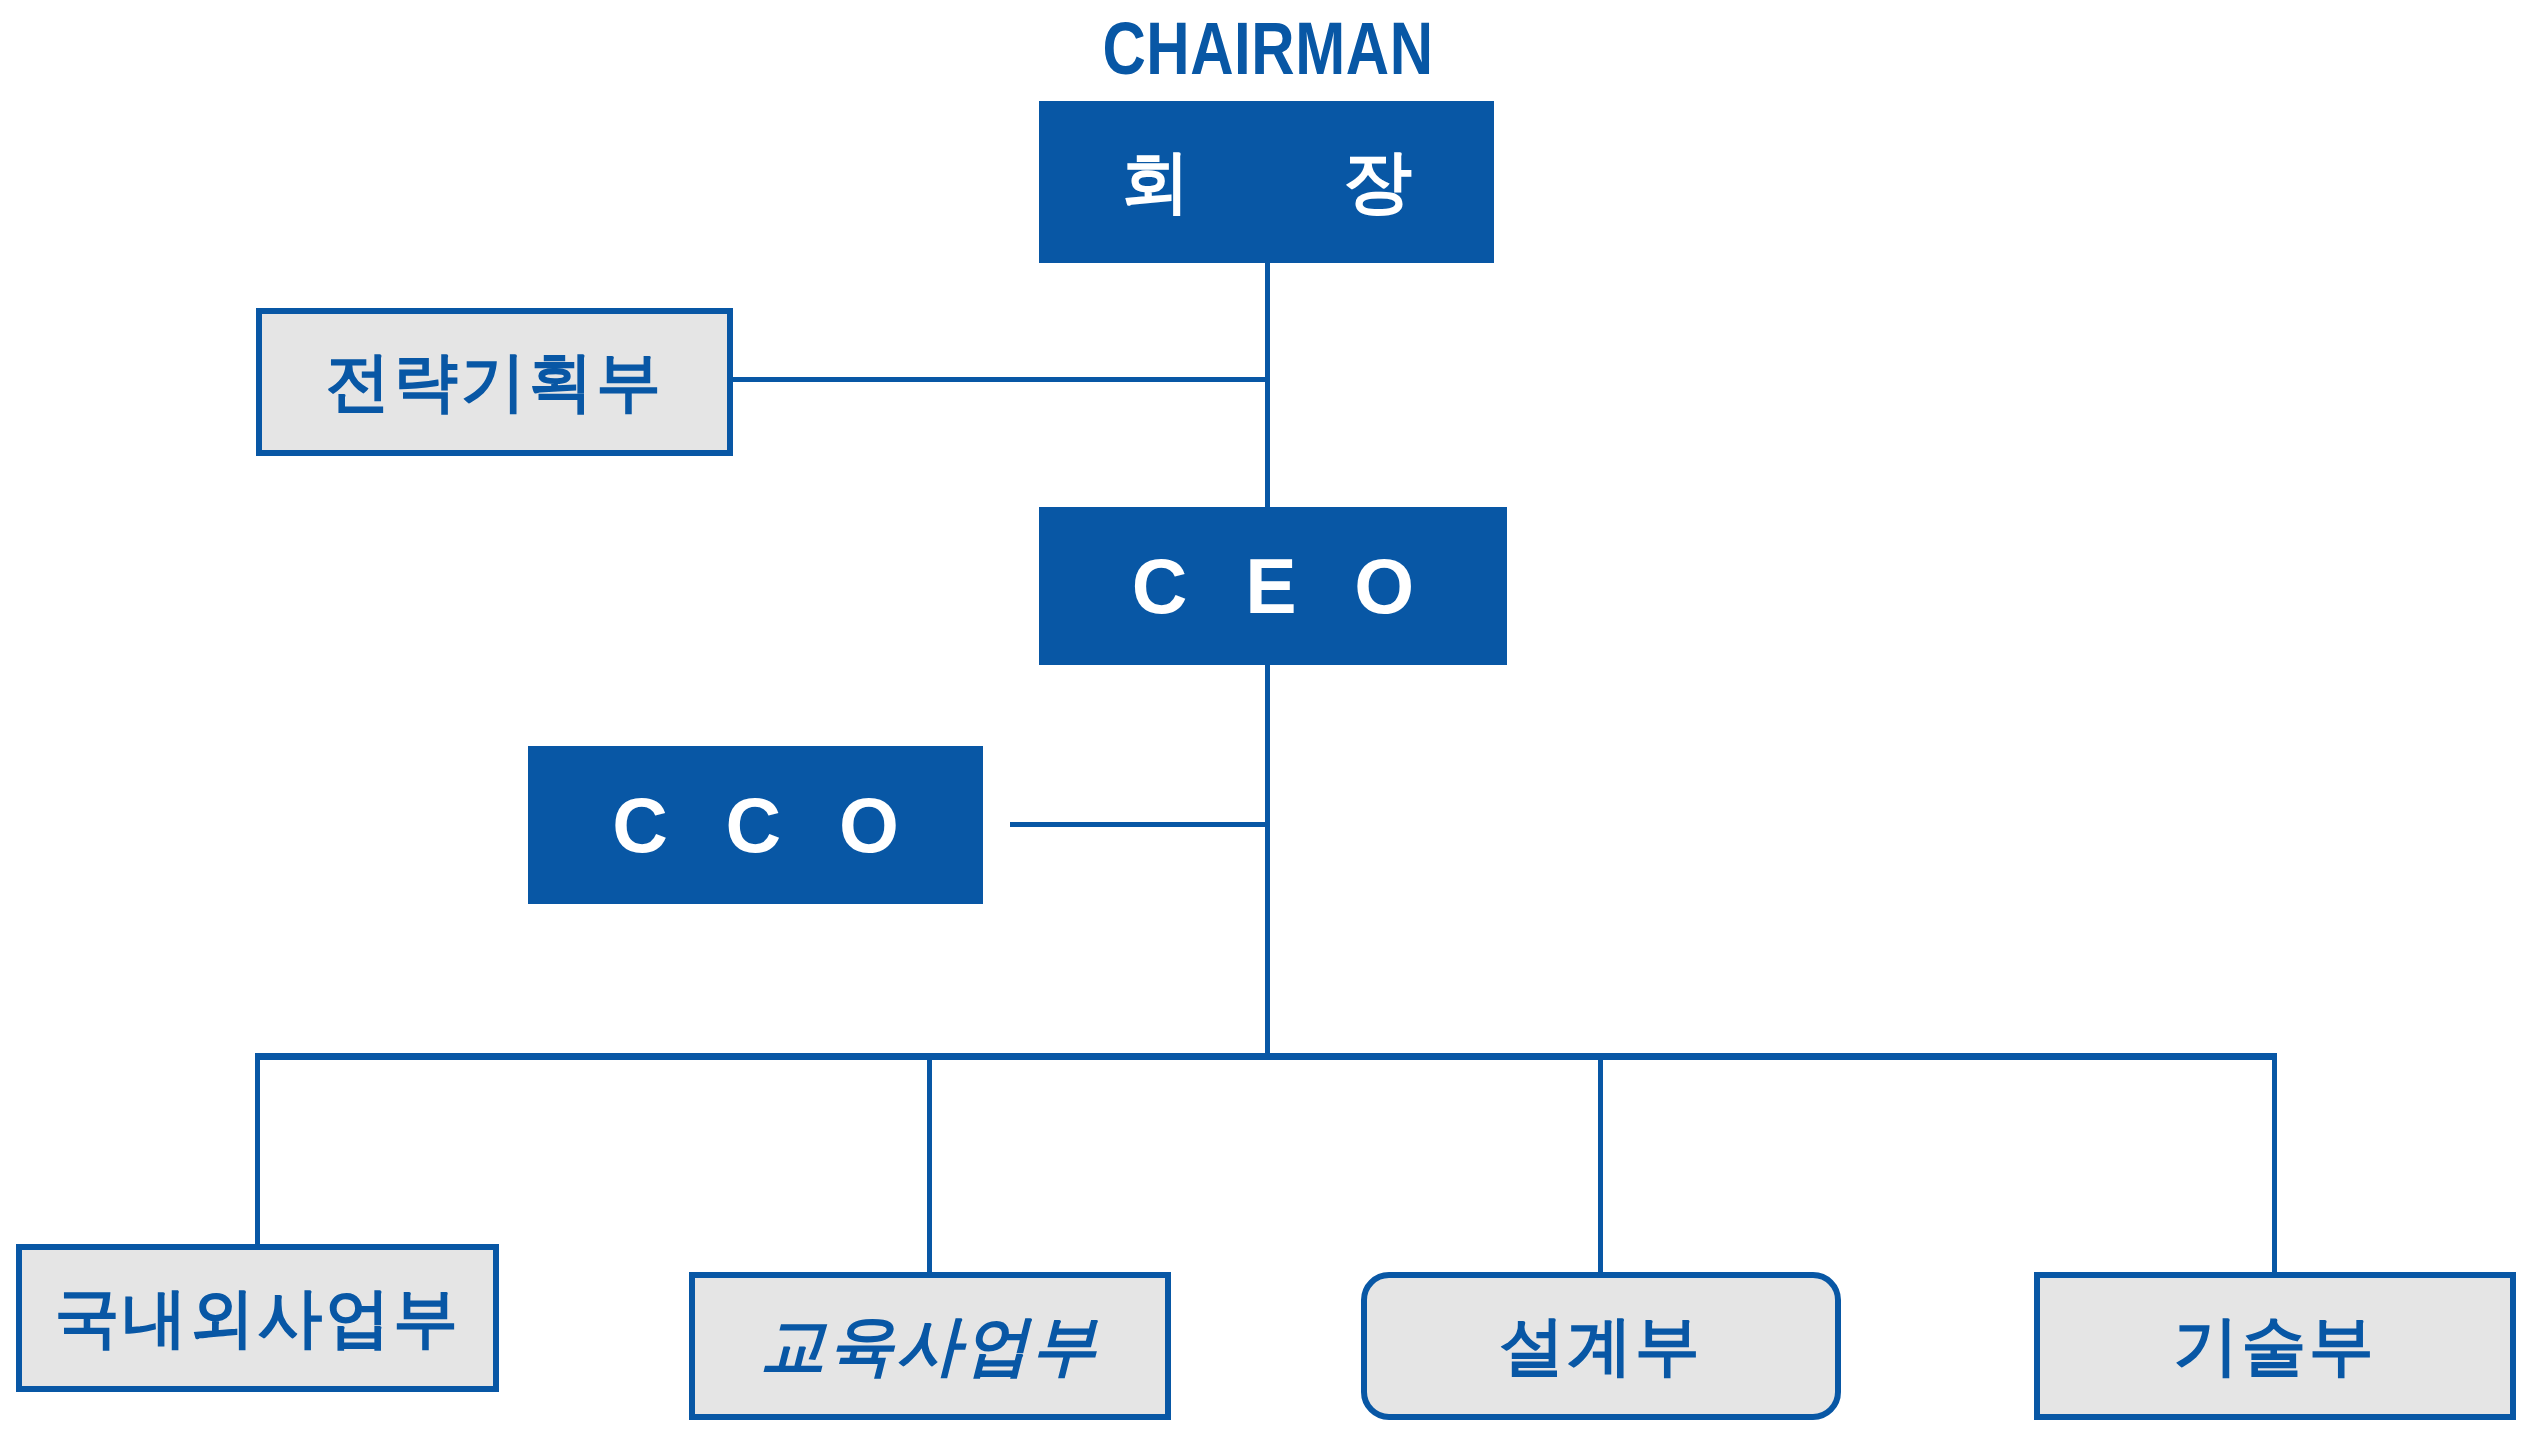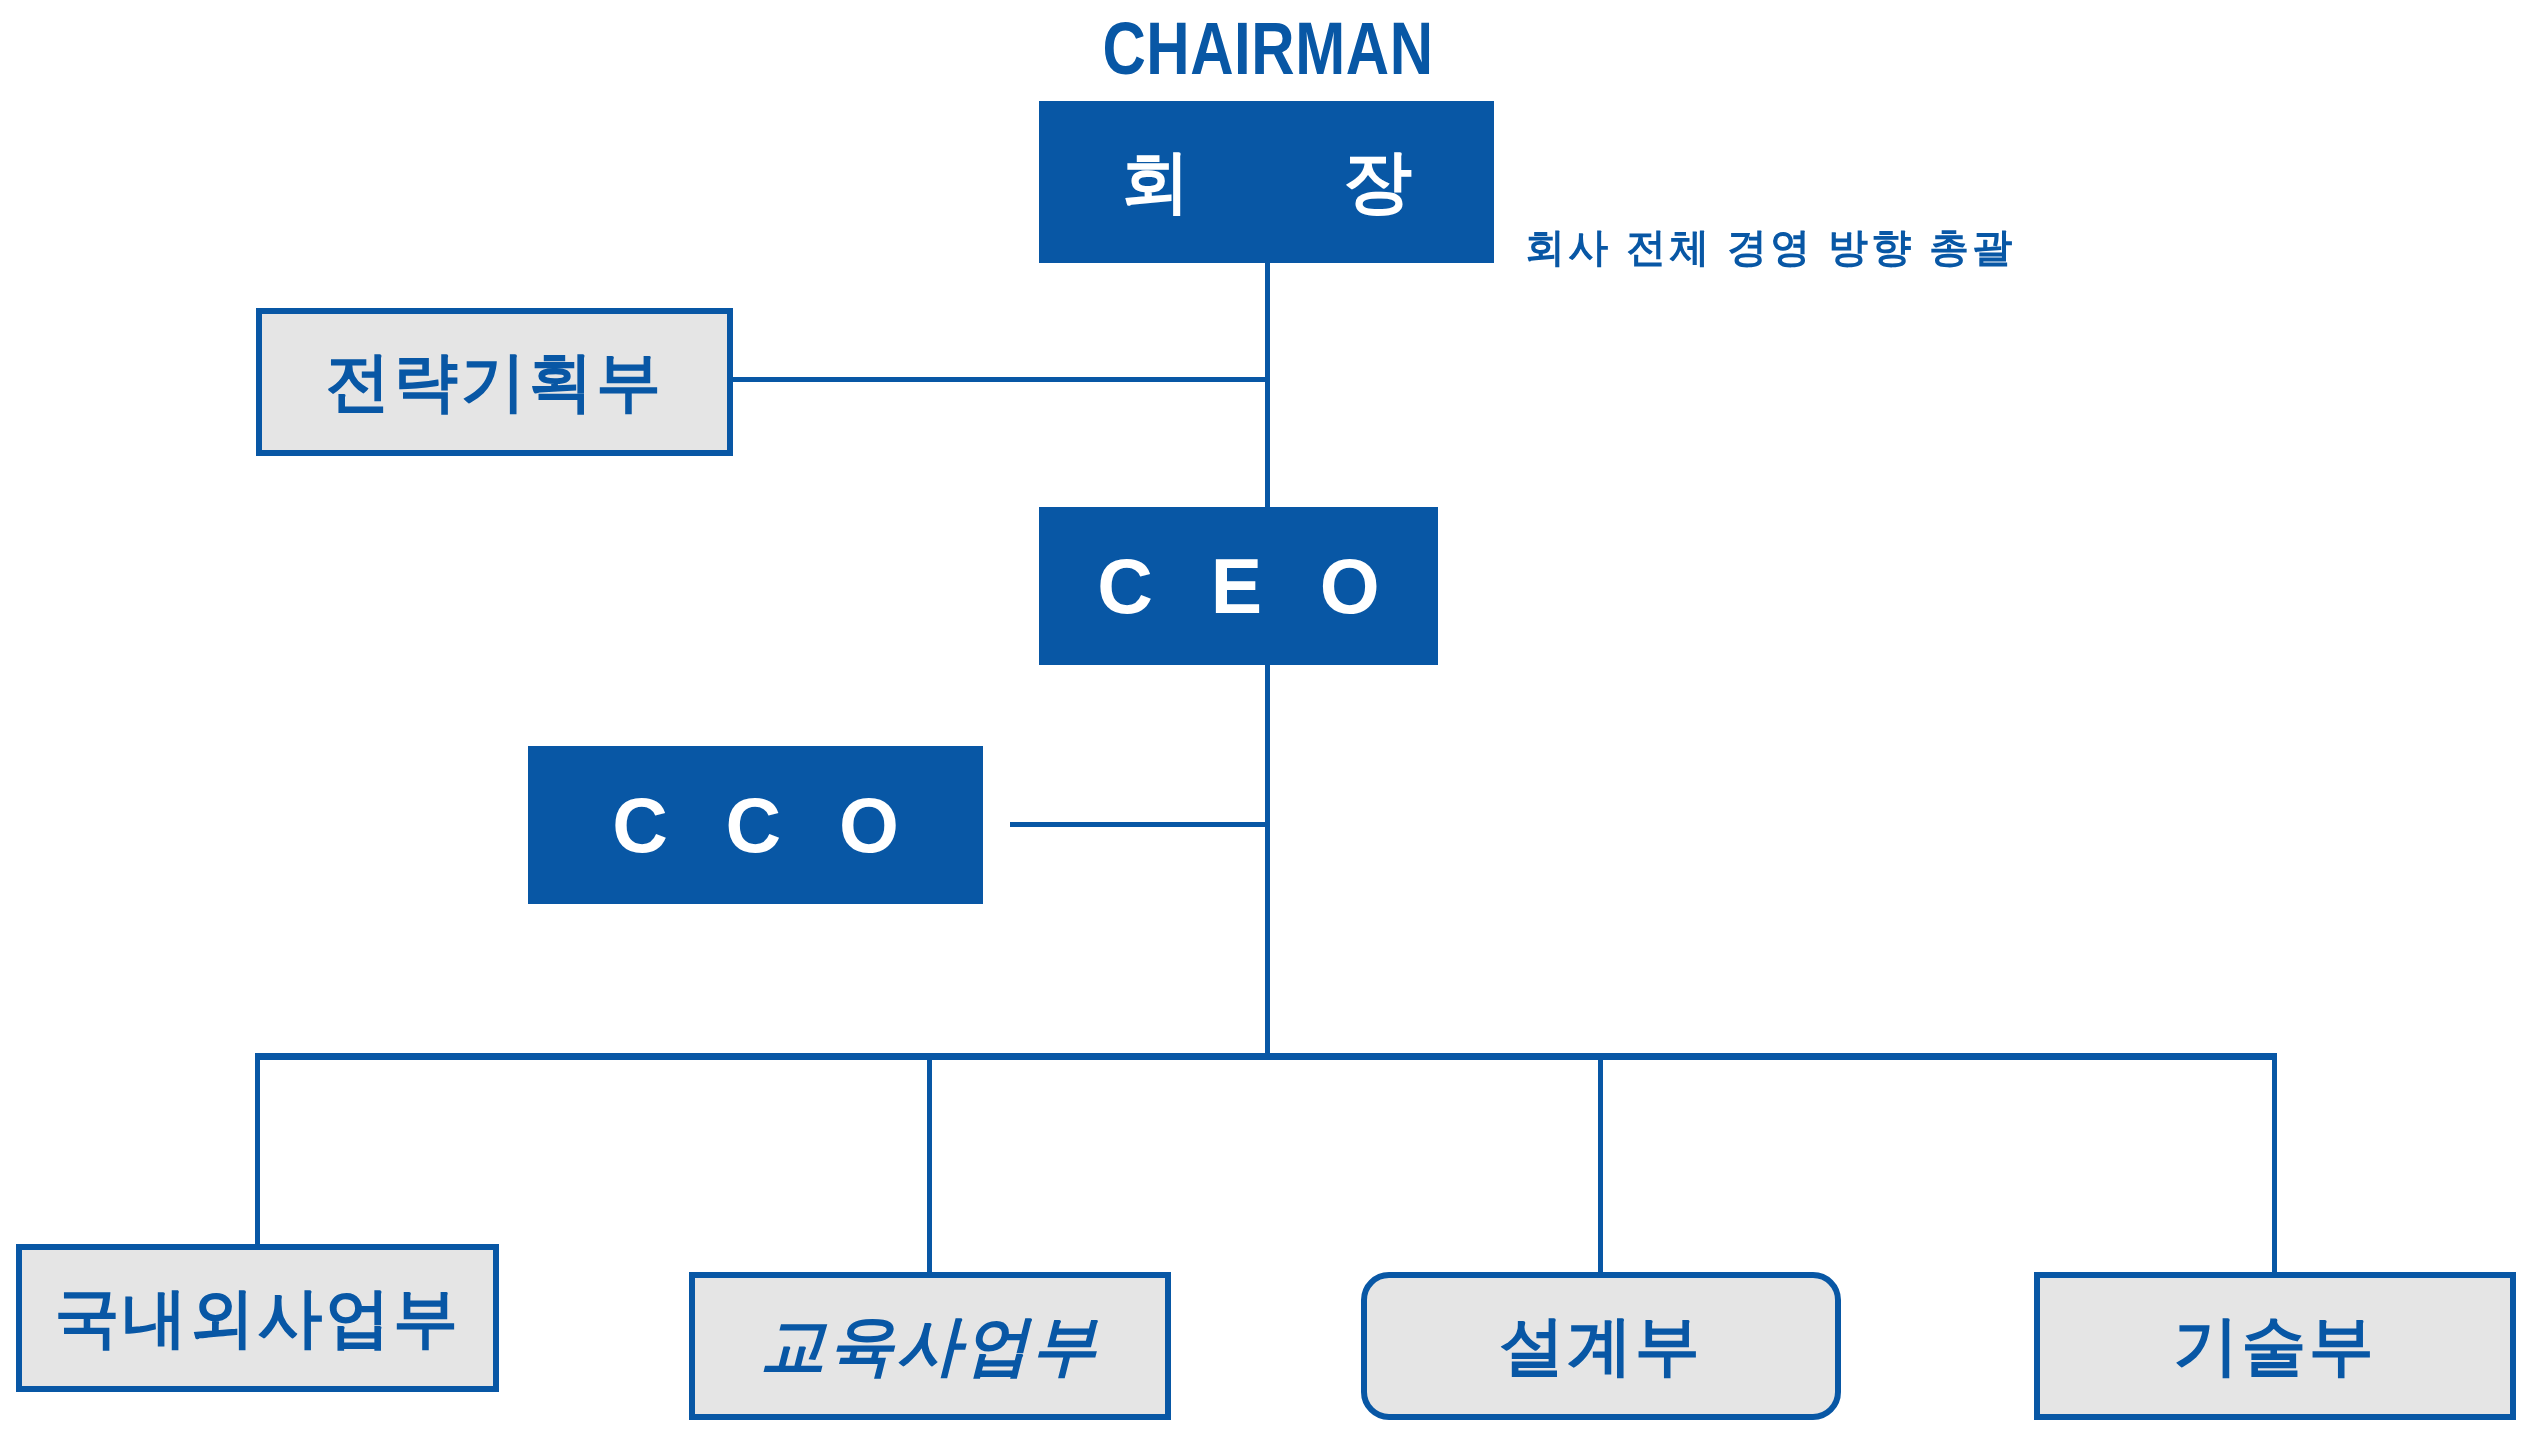--- a/index.html
+++ b/index.html
@@ -95,31 +95,30 @@
 
   <div class="caption">CHAIRMAN</div>
 
   <div class="node filled" style="left:1039px; top:101px; width:455px; height:162px;">
     <div class="chair-chars">
       <span>회</span>
       <span>장</span>
     </div>
   </div>
 
-  <div class="note">회사 전체 경영 방향 총괄</div>
 
   <div class="line" style="left:1265px; top:262px; width:5.3px; height:246px;"></div>
 
   <div class="node outlined" style="left:256px; top:308px; width:477px; height:148px;">
     <span class="kr-big">전략기획부</span>
   </div>
 
   <div class="line" style="left:730px; top:377px; width:539px; height:5.3px;"></div>
 
-  <div class="node filled" style="left:1039px; top:507px; width:399px; height:158px;">
+  <div class="node filled" style="left:1039px; top:507px; width:468px; height:158px;">
     <span class="latin-exec">CEO</span>
   </div>
 
   <div class="line" style="left:1265px; top:664px; width:5.3px; height:394px;"></div>
 
   <div class="node filled" style="left:528px; top:746px; width:455px; height:158px;">
     <span class="latin-exec">CCO</span>
   </div>
 
   <div class="line" style="left:1010px; top:822px; width:258px; height:5.3px;"></div>

